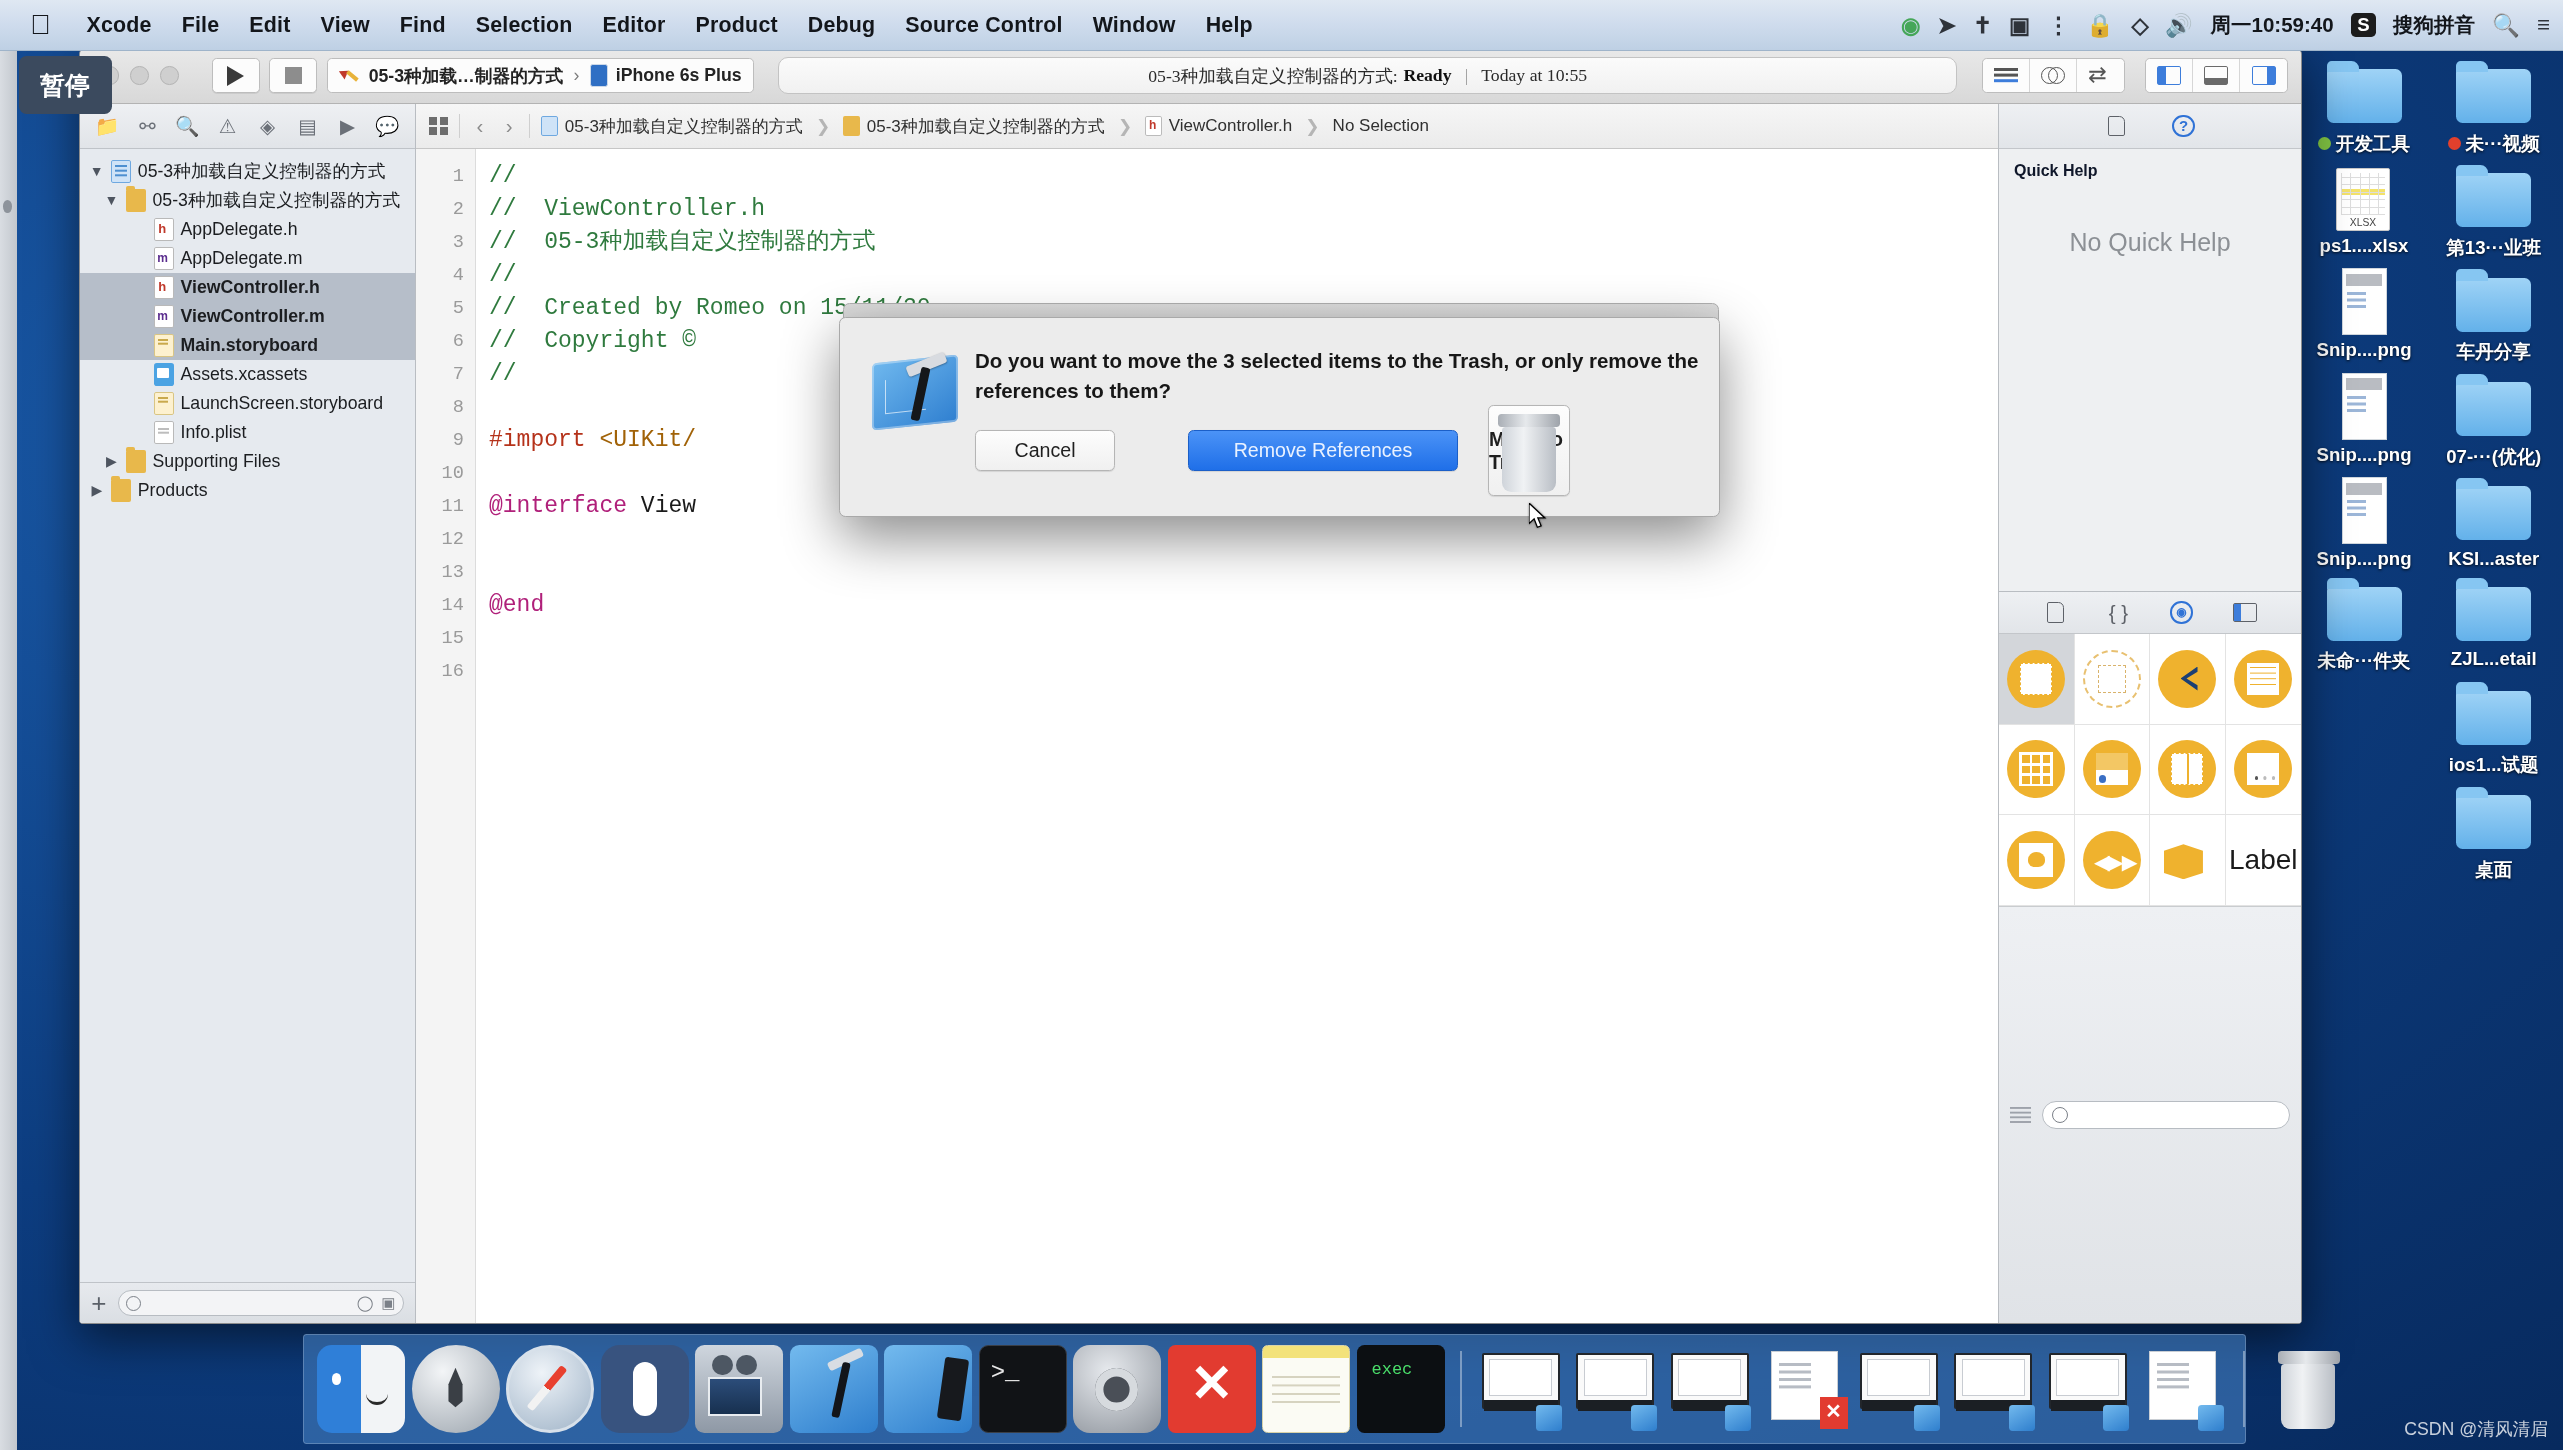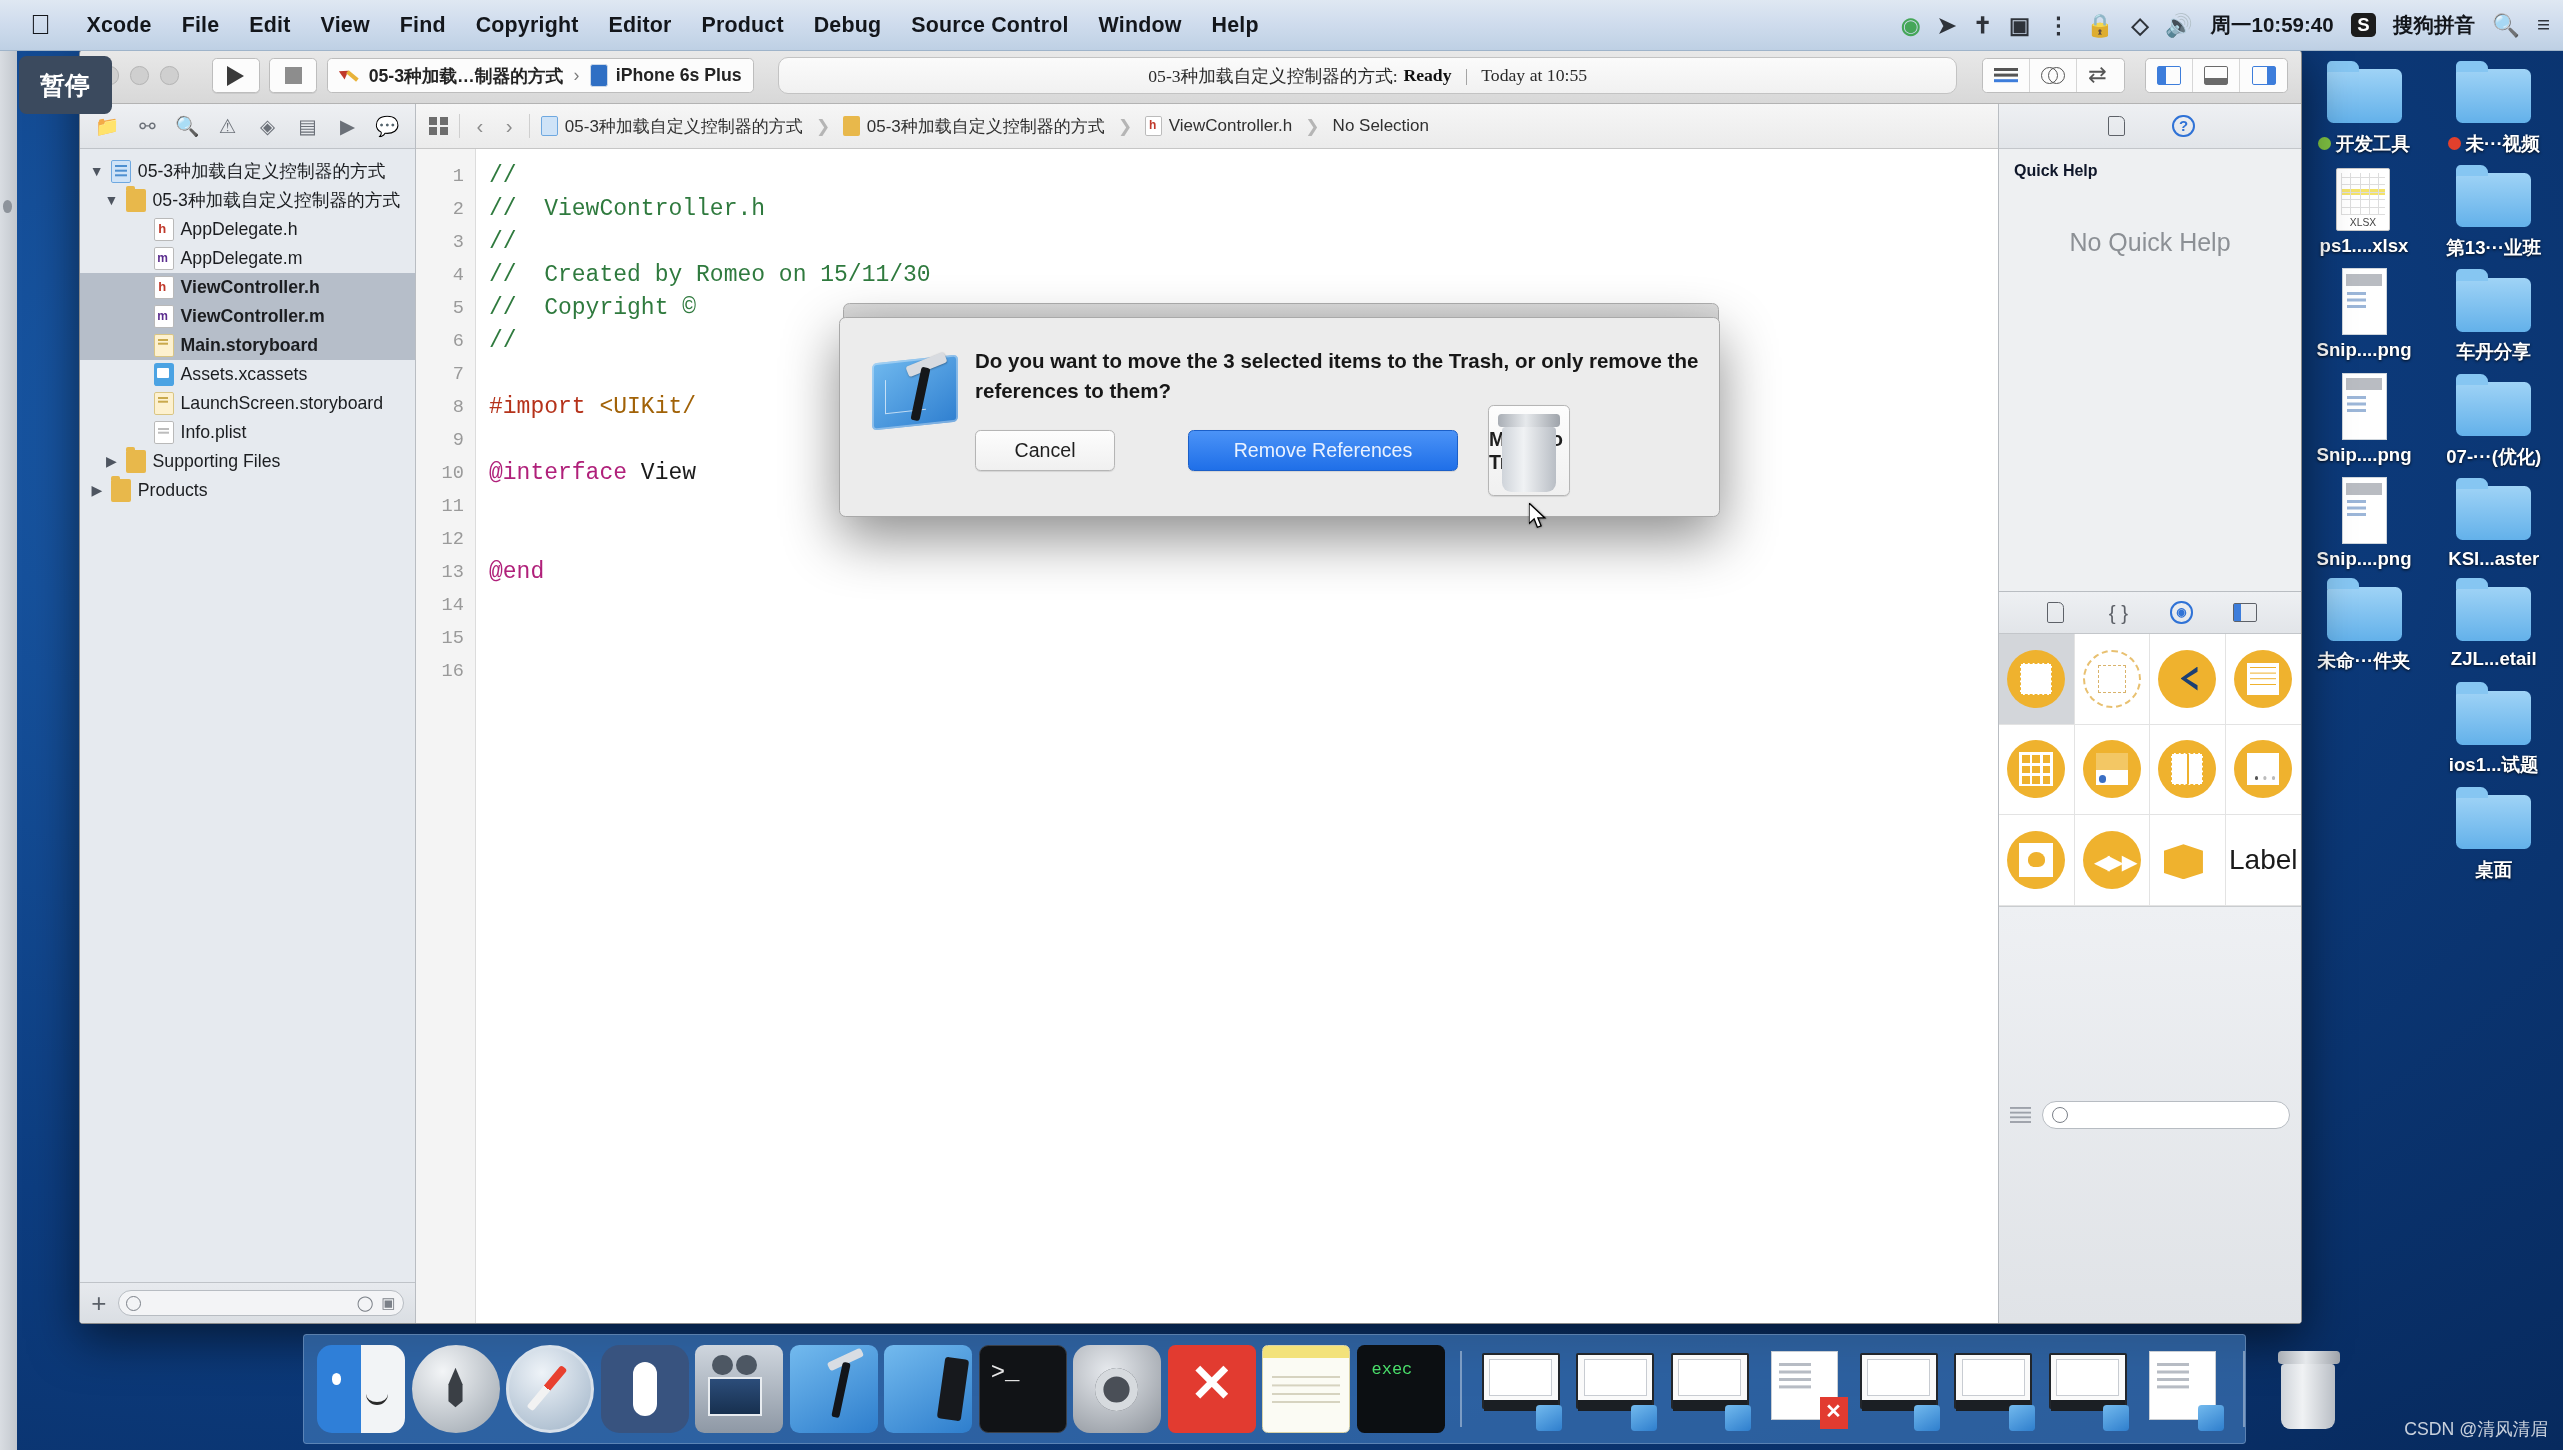--- a/index.html
+++ b/index.html
@@ -573,21 +573,21 @@
 
 <div id="leftedge"></div>
 
 <div id="menubar">
   <span class="apple"></span>
   <span class="mi" style="font-weight:700">Xcode</span>
   <span class="mi">File</span>
   <span class="mi">Edit</span>
   <span class="mi">View</span>
   <span class="mi">Find</span>
-  <span class="mi">Copyright</span>
+  <span class="mi">Selection</span>
   <span class="mi">Editor</span>
   <span class="mi">Product</span>
   <span class="mi">Debug</span>
   <span class="mi">Source Control</span>
   <span class="mi">Window</span>
   <span class="mi">Help</span>
   <span class="spacer"></span>
   <span class="status">
     <span class="ic" style="color:#2e9e3f">◉</span>
     <span class="ic">➤</span>
@@ -787,20 +787,21 @@
             <div>11</div>
             <div>12</div>
             <div>13</div>
             <div>14</div>
             <div>15</div>
             <div>16</div>
           </div>
         <div id="codetext">
             <div><span class="c-cmt">//</span></div>
             <div><span class="c-cmt">//  ViewController.h</span></div>
+            <div><span class="c-cmt">//  05-3种加载自定义控制器的方式</span></div>
             <div><span class="c-cmt">//</span></div>
             <div><span class="c-cmt">//  Created by Romeo on 15/11/30</span></div>
             <div><span class="c-cmt">//  Copyright ©</span></div>
             <div><span class="c-cmt">//</span></div>
             <div><span class="c-txt"></span></div>
             <div><span class="c-pre">#import </span><span class="c-str">&lt;UIKit/</span></div>
             <div><span class="c-txt"></span></div>
             <div><span class="c-kw">@interface </span><span class="c-txt">View</span></div>
             <div><span class="c-txt"></span></div>
             <div><span class="c-txt"></span></div>

